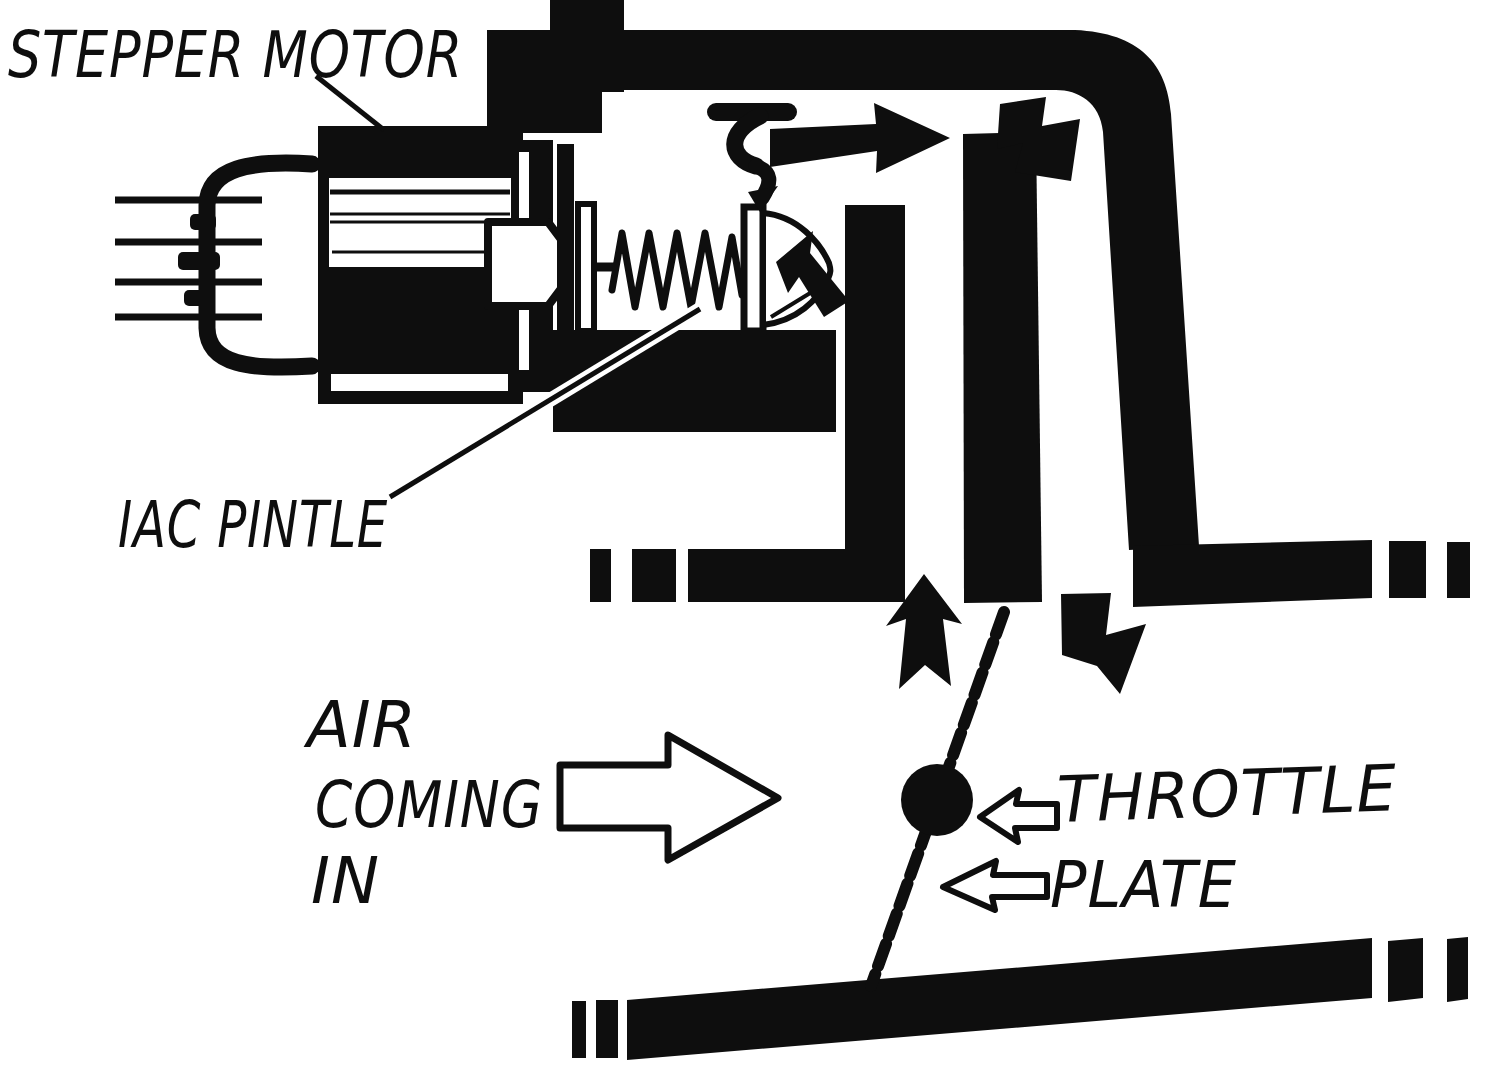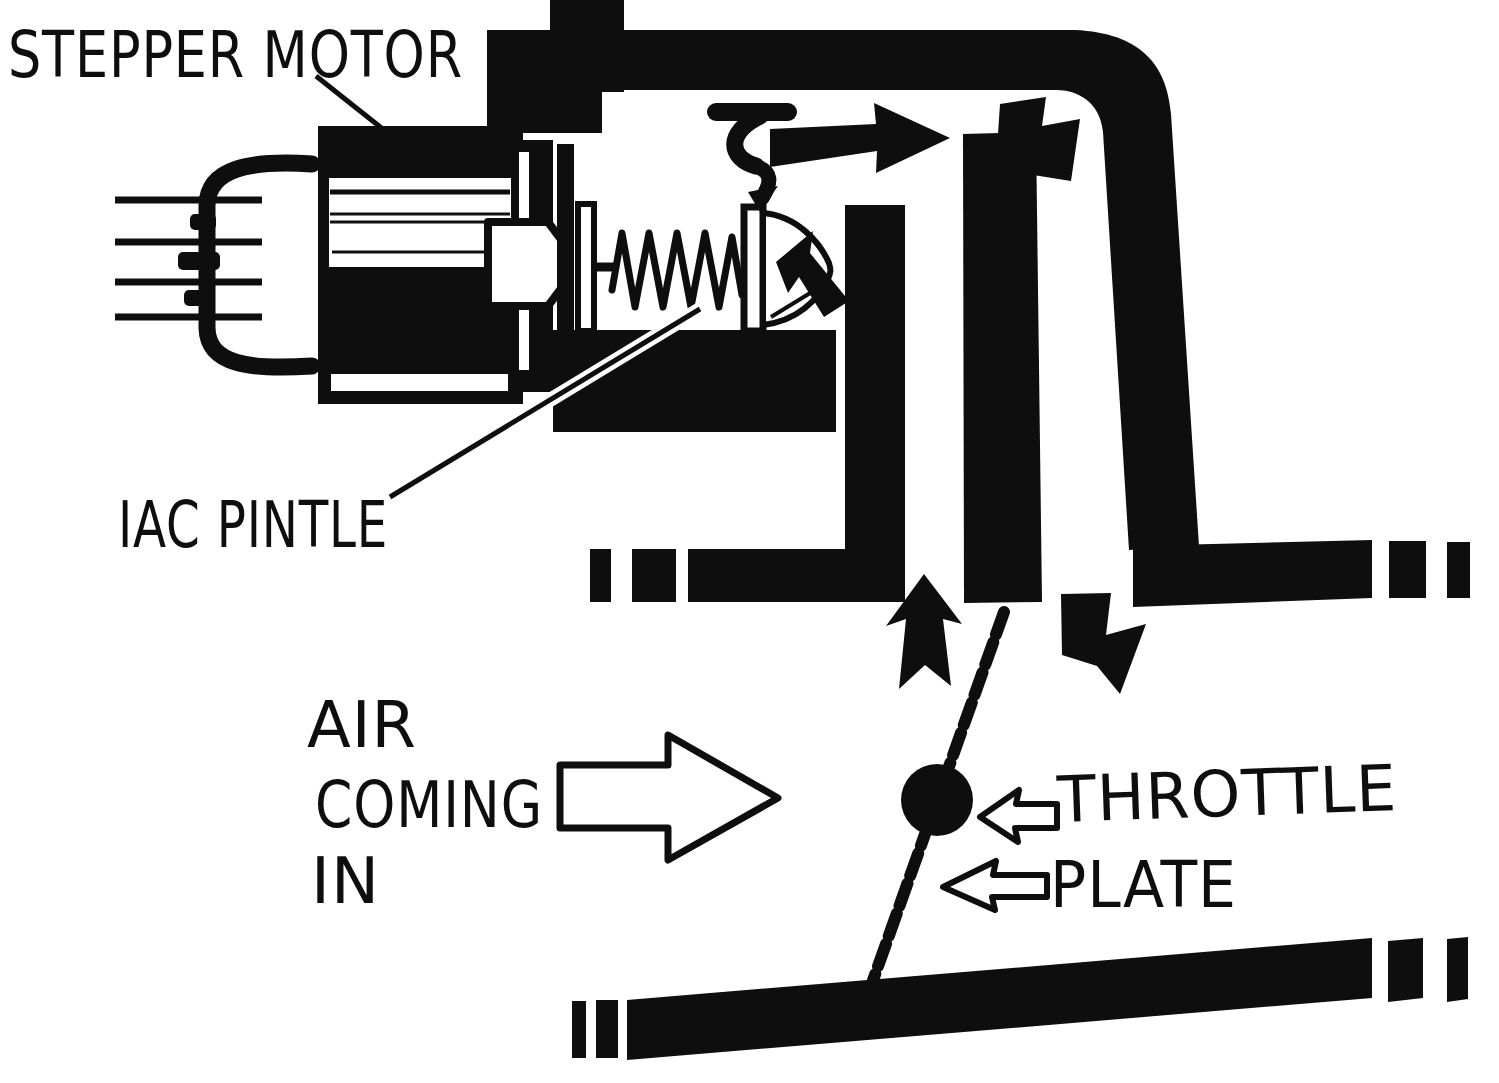--- a/index.html
+++ b/index.html
@@ -1,17 +1,17 @@
 <!DOCTYPE html>
 <html style="--paper: #ffffff; --ink: #0e0e0e;"><head>
 <meta charset="utf-8">
 <style>
   :root{ --paper:#ffffff; --ink:#0e0e0e; }
   html,body{margin:0;padding:0;background:var(--paper);}
-  .stage{width:1499px;height:1083px;position:relative;background:var(--paper);overflow:hidden;}
+  .stage{width:1499px;height:1083px;position:relative;background:var(--paper);overflow:hidden;font-style:italic;}
   svg{display:block;}
   .ink{fill:var(--ink);stroke:none;}
   .inkline{stroke:var(--ink);fill:none;}
   .outlined{fill:var(--paper);stroke:var(--ink);}
   .label{
     font-family:"DejaVu Sans", sans-serif;
     font-size:64px;
     fill:var(--ink);
     letter-spacing:1px;
   }

